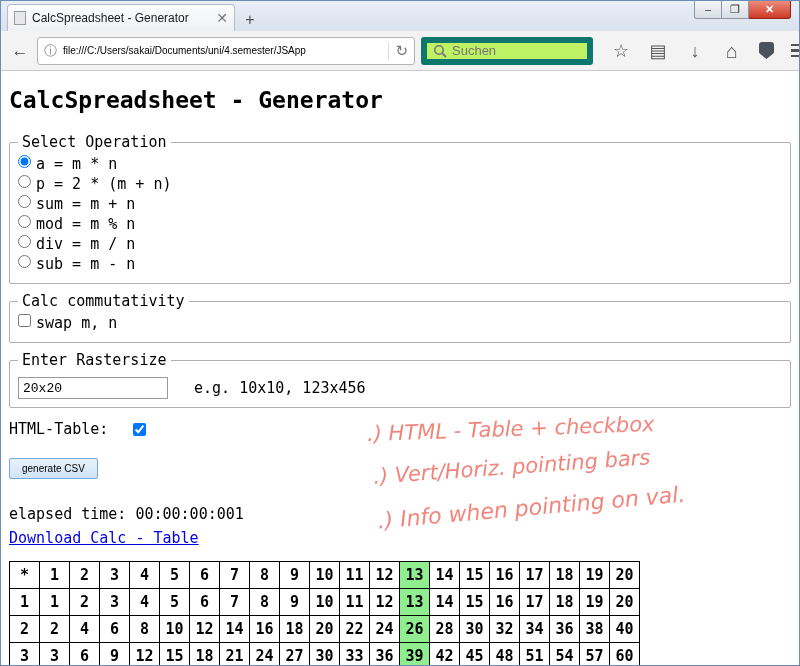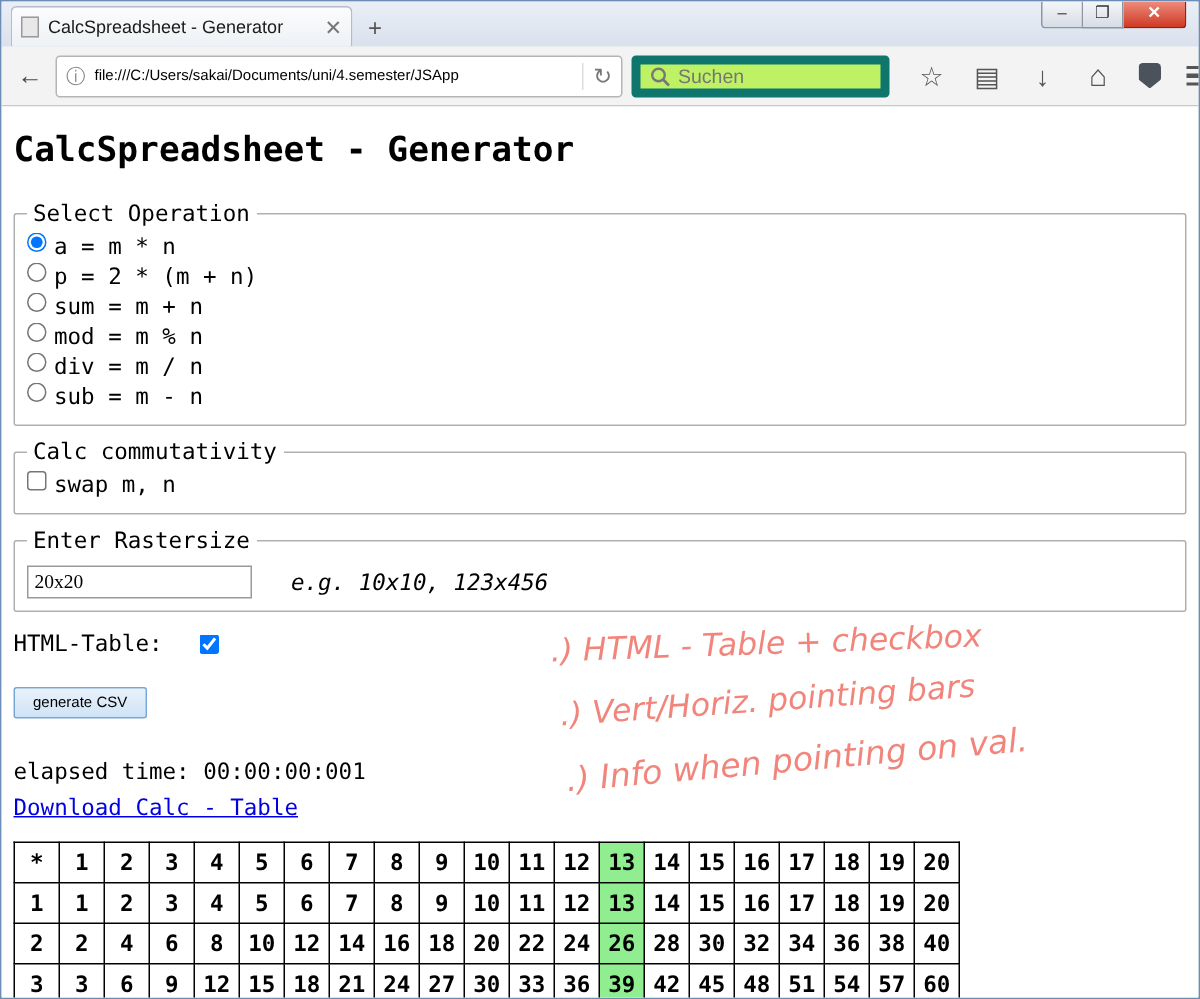--- a/index.html
+++ b/index.html
@@ -56,23 +56,23 @@
              font-family:"DejaVu Sans Mono", monospace; }
   h1.page-title { font-family:"DejaVu Sans Mono", monospace; font-size:23px; font-weight:bold;
                   margin:8px 0 20px 0; color:#000; }
   fieldset { border:1px solid #b0b0b0; border-radius:2px; padding:4px 8px 8px 8px;
              margin-bottom:8px; font-size:15px; }
   legend { padding:0 4px; font-size:15px; }
   .radio-row, .check-row { display:flex; align-items:flex-start; gap:5px; height:20px;
                            font-size:15px; }
   input[type=radio], input[type=checkbox] { margin:0; }
   .raster-line { display:flex; align-items:center; margin-top:4px; }
-  .raster-input { width:150px; height:22px; border:1px solid #999; font-family:Liberation Serif, serif;
+  .raster-input { width:150px; height:22px; border:1px solid #999; font-family:Liberation Mono, monospace;
                   font-size:13px; padding:2px 4px; }
-  .raster-hint { margin-left:26px; font-size:15px;font-style:italic; }
+  .raster-hint { margin-left:26px; font-size:15px; }
   .htmltable-row { display:flex; align-items:center; gap:25px; margin:12px 0 0 0; font-size:15px; }
   .gen-btn { margin-top:20px; font-family:"Liberation Sans", sans-serif; font-size:10px;
              padding:4px 12px; background:linear-gradient(#e9f2fb,#cfe3f6);
              border:1px solid #76a7d6; border-radius:2px; color:#000; }
   .elapsed { margin-top:26px; font-size:15px; }
   .dl-link { display:inline-block; margin-top:6px; font-size:15px; color:#0000e0;
              text-decoration:underline; cursor:pointer; }
 
   
   .ann { position:absolute; color:#f2857b; font-family:"DejaVu Sans", sans-serif;

